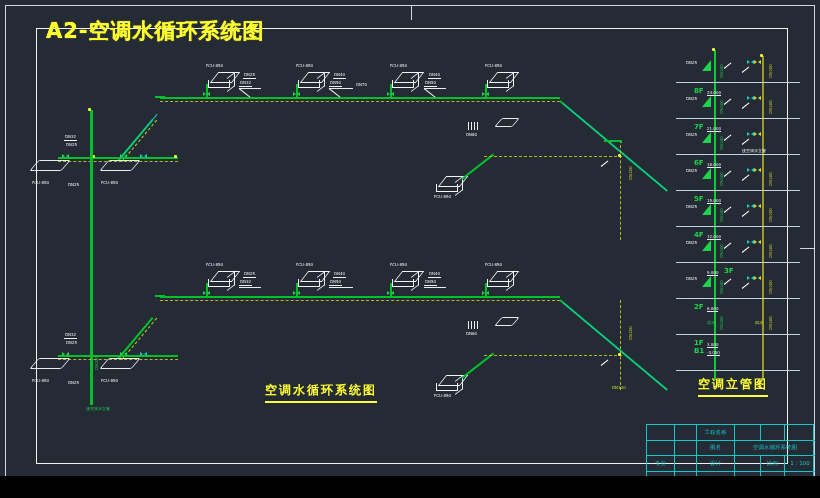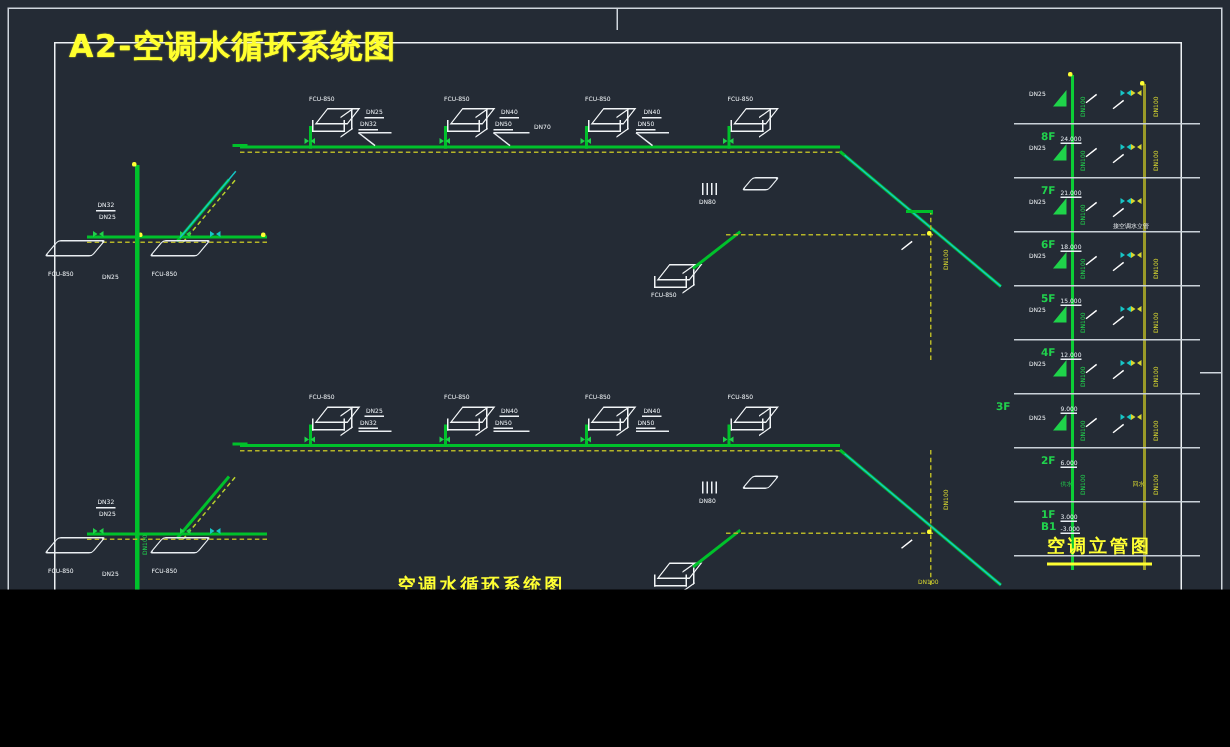--- a/index.html
+++ b/index.html
@@ -1,18 +1,18 @@
 <!DOCTYPE html>
 <html><head>
 <meta charset="utf-8">
 <style>
   html,body{margin:0;padding:0;background:#000;}
   body{width:820px;height:498px;overflow:hidden;
        font-family:"DejaVu Sans","Liberation Sans",sans-serif;}
-  #stage{position:relative;width:820px;height:393px;background:#242b35;overflow:hidden;}
+  #stage{position:relative;width:820px;height:476px;background:#242b35;overflow:hidden;}
 
   
   .frame-outer{position:absolute;left:5px;top:5px;width:810px;height:488px;
     border:1px solid #cfd6dd;box-sizing:border-box;}
   .frame-inner{position:absolute;left:36px;top:28px;width:752px;height:436px;
     border:1.5px solid #eef2f5;box-sizing:border-box;}
   .tick-top{position:absolute;left:411px;top:6px;width:1px;height:14px;background:#cfd6dd;}
   .tick-bot{position:absolute;left:411px;top:478px;width:1px;height:14px;background:#cfd6dd;}
   .tick-right{position:absolute;left:800px;top:248px;width:14px;height:1px;background:#cfd6dd;}
 
@@ -457,21 +457,21 @@
       <i class="r"></i>
     </div>
   <div class="valve c" style="left:747px;top:204px;">
       <i class="l"></i>
       <i class="r"></i>
     </div>
   <div class="slash" style="left:742px;top:216px;"></div>
   <div class="vtext lbl-y" style="left:768px;top:222px;">DN100</div>
 
   <div class="floor-line" style="left:676px;top:262px;width:124px;"></div>
-  <div class="floor-tag" style="left:664px;top:267px;">3F</div>
+  <div class="floor-tag" style="left:724px;top:267px;">3F</div>
   <div class="floor-elev" style="left:707px;top:270px;">9.000</div>
   <div class="tri-g" style="left:702px;top:240px;"></div>
   <div class="slash" style="left:724px;top:248px;"></div>
   <div class="lbl" style="left:686px;top:240px;">DN25</div>
   <div class="vtext lbl-g" style="left:719px;top:258px;">DN100</div>
   <div class="valve y" style="left:754px;top:240px;">
       <i class="l"></i>
       <i class="r"></i>
     </div>
   <div class="valve c" style="left:747px;top:240px;">
@@ -504,21 +504,21 @@
   <div class="floor-elev" style="left:707px;top:342px;">3.000</div>
   <div class="vtext lbl-g" style="left:719px;top:330px;">DN100</div>
   <div class="vtext lbl-y" style="left:768px;top:330px;">DN100</div>
 
   <div class="floor-line" style="left:676px;top:370px;width:124px;"></div>
   <div class="floor-tag" style="left:694px;top:347px;">B1</div>
   <div class="floor-elev" style="left:707px;top:350px;">-3.000</div>
   <div class="lbl-g" style="left:707px;top:320px;">供水</div>
   <div class="lbl-y" style="left:755px;top:320px;">回水</div>
 
-  <div class="caption" style="left:698px;top:356px;">空调立管图</div>
+  <div class="caption" style="left:698px;top:376px;">空调立管图</div>
 
 
   <div class="tb">
     <div class="blank">.</div>
     <div class="blank">.</div>
     <div>工程名称</div>
     <div class="blank">.</div>
     <div class="blank">.</div>
     <div class="nr blank">.</div>
 

